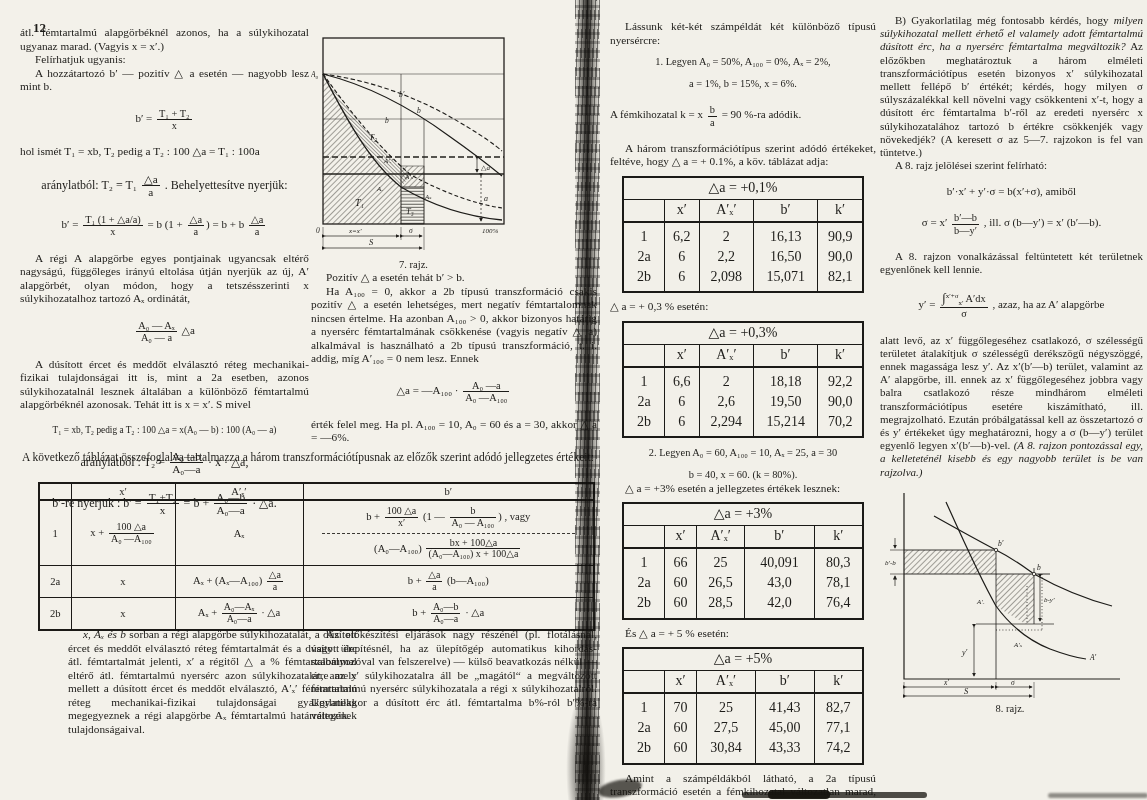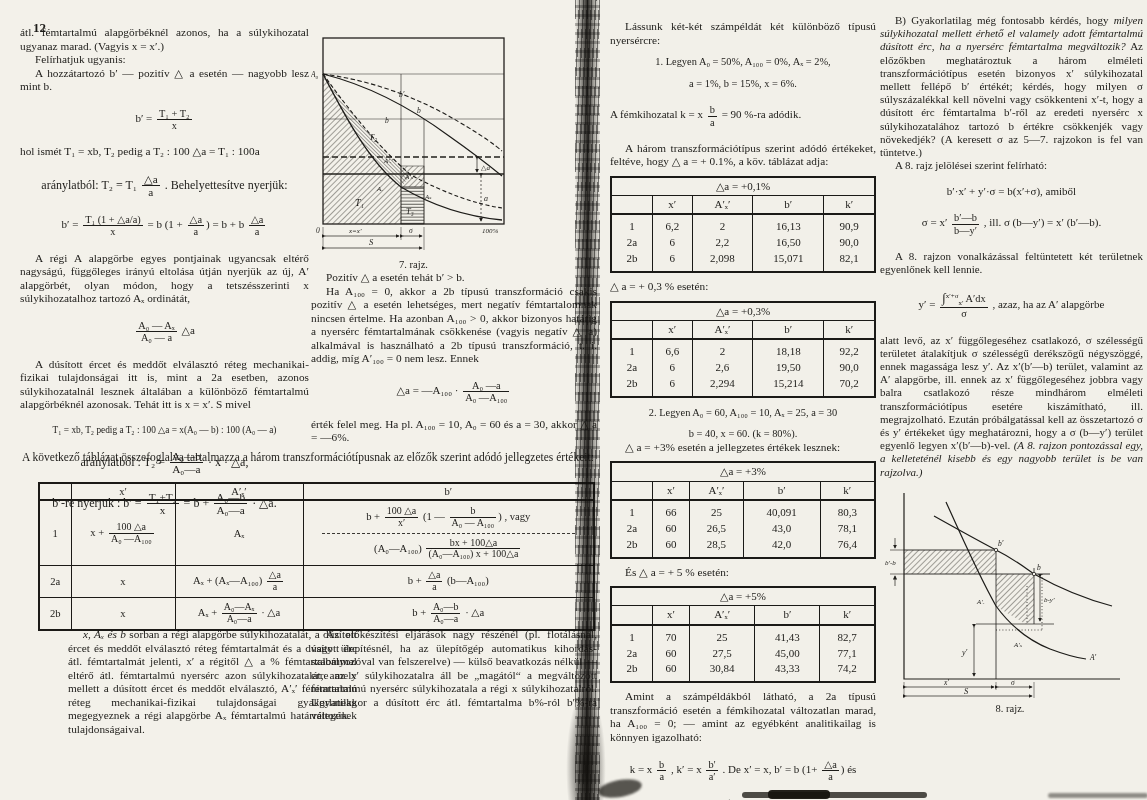--- a/index.html
+++ b/index.html
@@ -30,21 +30,21 @@
   .int{font-size:13px;}
   .cap{text-align:center;font-size:10.5px;margin-top:3px;}
   
   #bigtable{position:absolute;left:38px;top:482px;width:557px;}
   #bigtable table{width:100%;border-collapse:collapse;border:2px solid #1b1a17;font-size:10.6px;text-align:center;}
   #bigtable td{border:1px solid #1b1a17;padding:3px 4px;vertical-align:middle;}
   #bigtable tr.hd td{border-bottom:2px solid #1b1a17;padding:2px;}
   #bigtable tr:nth-child(2) td{height:58px;}
   .dsep{border-top:1px dashed #3a3834;margin:3px 14px;}
   
-  .stbl{border-collapse:collapse;border:2px solid #1b1a17;margin:7px auto;font-size:11px;text-align:center;width:266px;}
+  .stbl{border-collapse:collapse;border:2px solid #1b1a17;margin:7px auto;font-size:14px;text-align:center;width:242px;}
   .stbl td{border:1px solid #1b1a17;padding:1px 3px;}
   .stbl td.ttl{padding:2px;}
   .stbl td.hd{border-bottom:2px solid #1b1a17;padding:2px;}
   .stbl td.bd{padding:4px 3px;}
   .stbl td.bd div{line-height:1.45;}
   .stbl td:first-child{width:34px;}
   .ctr{text-align:center;text-indent:0;font-size:10.4px;line-height:1.3;margin-top:8px;}
   
   #fig7{position:absolute;left:311px;top:24px;width:205px;}
   #fig8{position:absolute;left:884px;top:488px;width:252px;}

